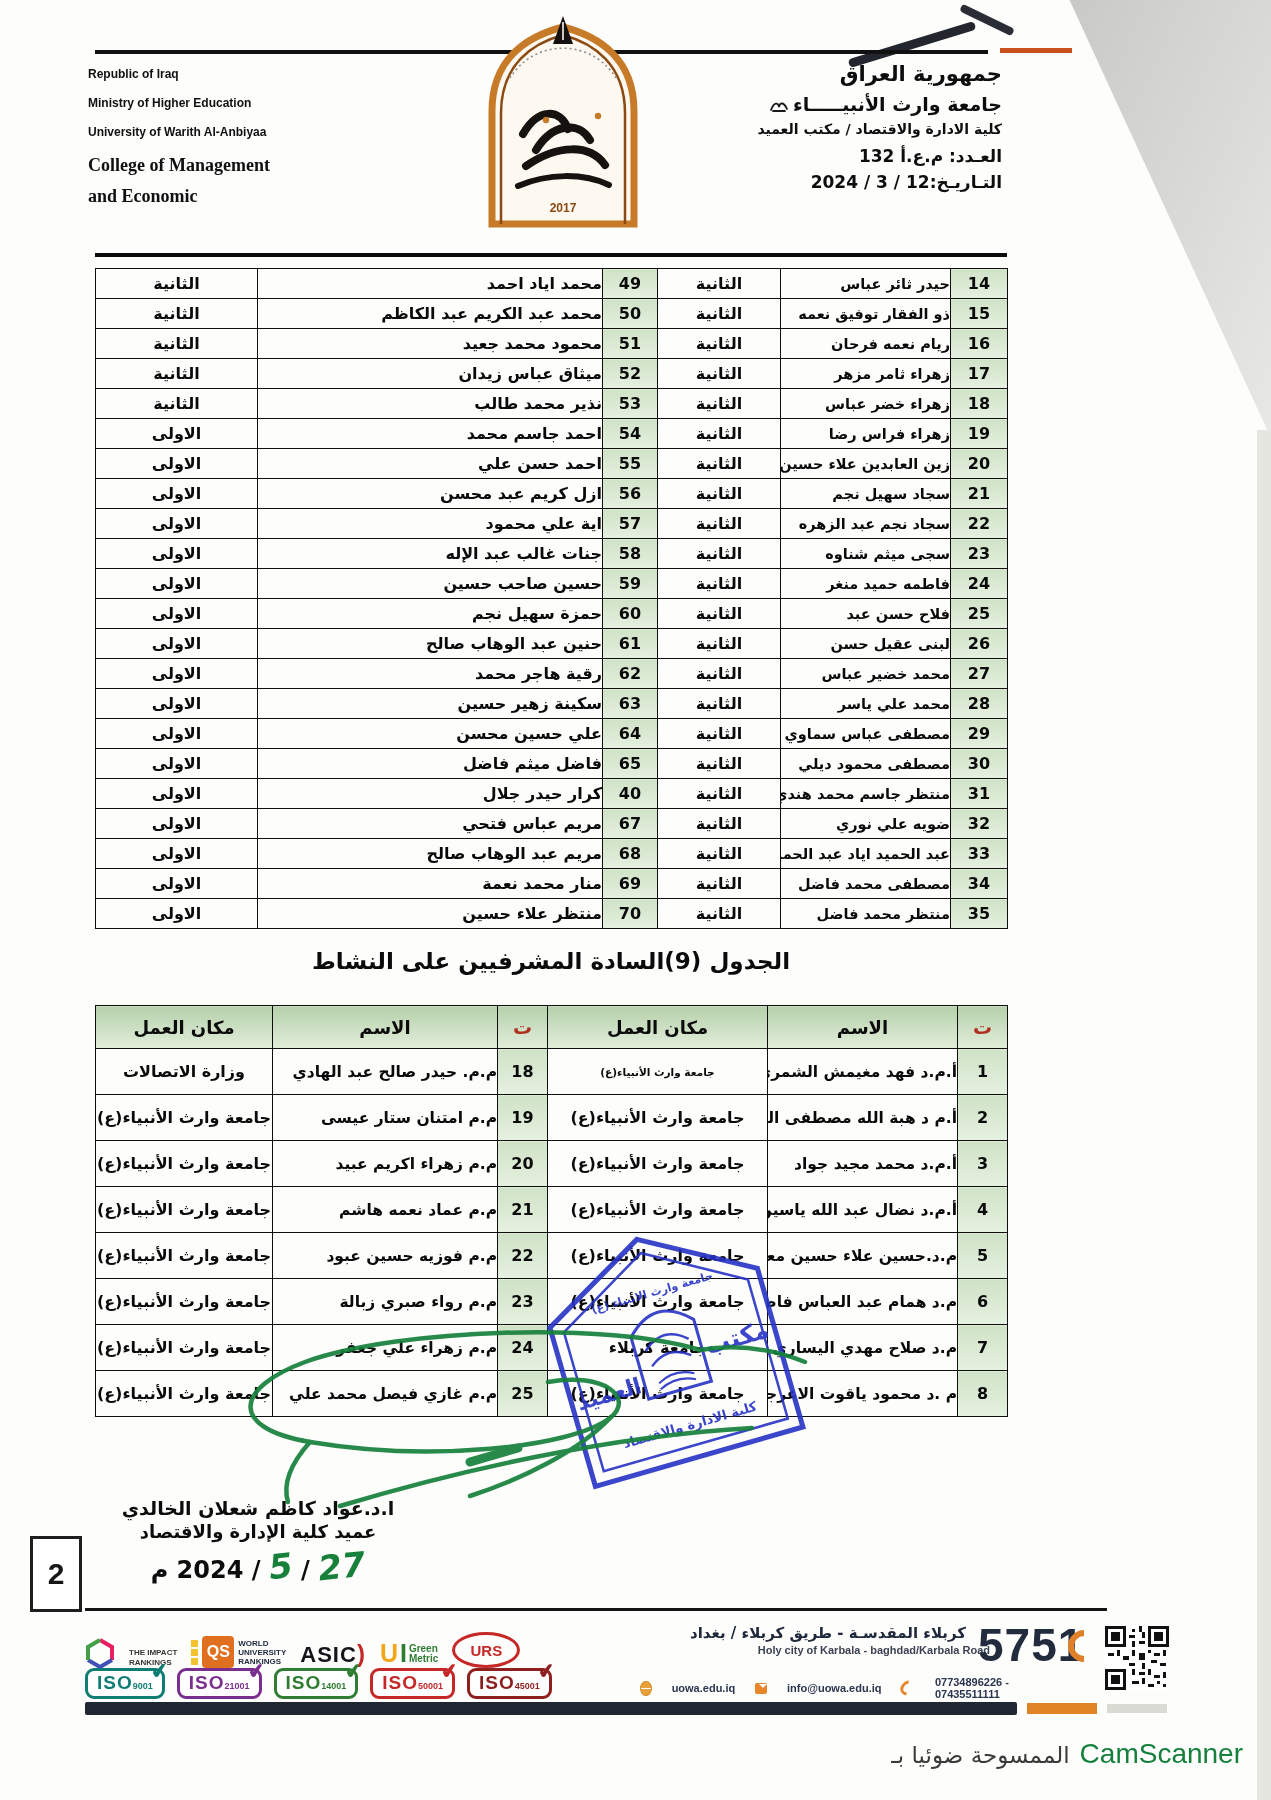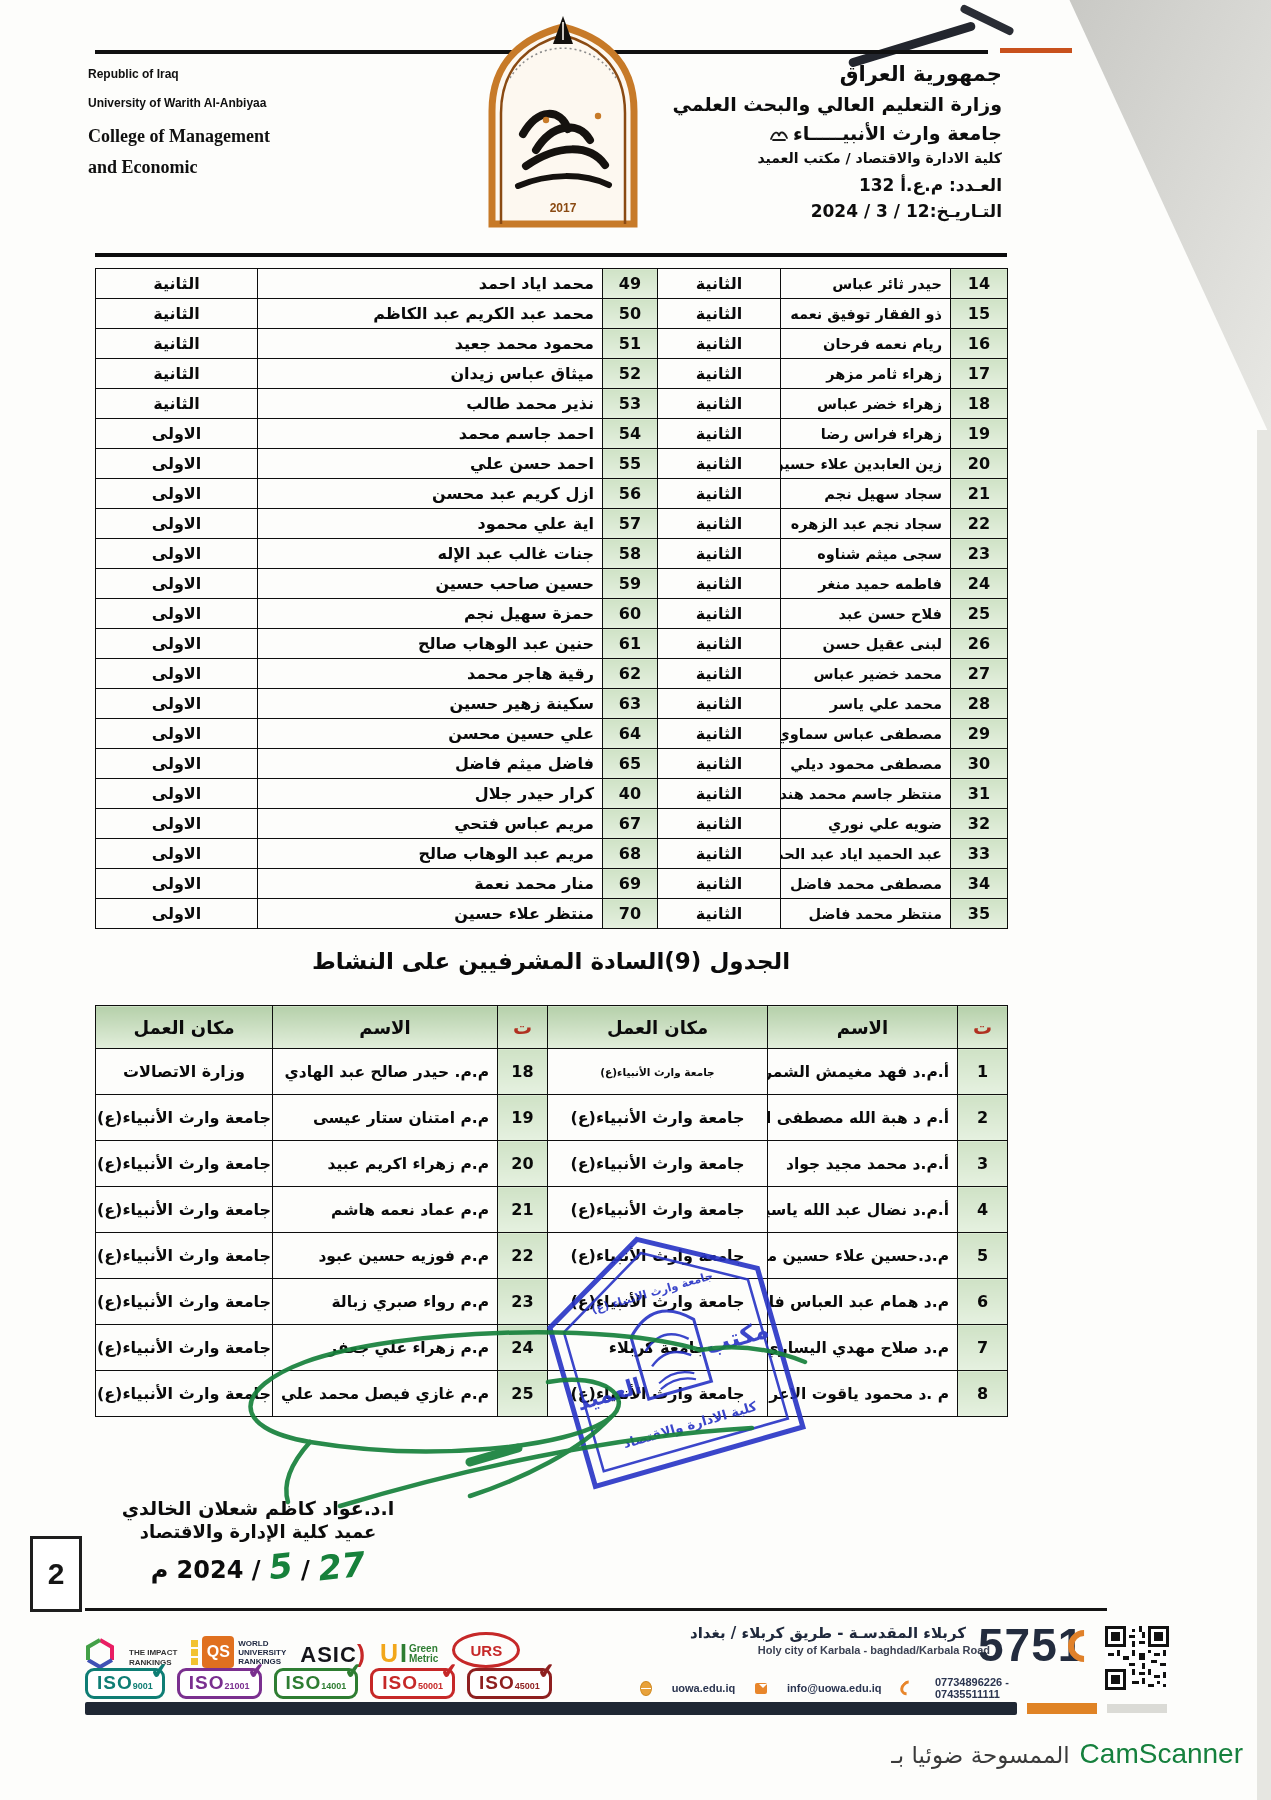--- a/index.html
+++ b/index.html
@@ -35,21 +35,21 @@
   .logo{left:478px;top:16px;width:170px;height:218px;}
 
   
   table{border-collapse:collapse;table-layout:fixed;direction:rtl;}
   td,th{border:1.7px solid #0e0e0e;padding:0;white-space:nowrap;overflow:hidden;vertical-align:middle;}
   .t1{left:95px;top:268px;width:912px;}
   .t1 td{height:29px;font-weight:700;font-size:16px;color:#0a0a0a;}
   .t1 .c1{width:57px;} .t1 .c2{width:170px;} .t1 .c3{width:123px;}
   .t1 .c4{width:55px;} .t1 .c5{width:345px;} .t1 .c6{width:162px;}
   .num{text-align:center;color:#9e3a12;font-size:17px;background:linear-gradient(180deg,#cfe2c6,#e6f1e0);}
-  .name{padding-right:8px;}
+  .name{padding-right:0;}
   .t1 .nr{font-size:14.5px;}
   .stage{text-align:center;}
 
   .title2{left:95px;top:948px;width:912px;text-align:center;font-size:23px;font-weight:700;color:#0b0b0b;direction:rtl;}
 
   .t2{left:95px;top:1005px;width:912px;}
   .t2 th{height:42px;font-size:18px;font-weight:700;color:#0b0b0b;background:linear-gradient(180deg,#b5d0aa,#e2eedb);text-align:center;}
   .t2 th.num-h{color:#b03020;font-size:19px;}
   .t2 td{height:45px;font-weight:700;font-size:16px;color:#0a0a0a;}
   .t2 .c1{width:50px;} .t2 .c2{width:190px;} .t2 .c3{width:220px;}
@@ -123,41 +123,41 @@
   <div class="abs fold-gray"></div>
   <div class="abs fold-line1"></div>
   <div class="abs fold-line2"></div>
   <div class="abs edge-right"></div>
 
   <div class="abs rule-top"></div>
   <div class="abs rule-top-orange"></div>
 
   <div class="abs hdr-en">
     <div class="l">Republic of Iraq</div>
+    <div class="l">Ministry of Higher Education</div>
     <div class="l">University of Warith Al-Anbiyaa</div>
     <div class="l2">College of Management</div>
     <div class="l2">and Economic</div>
   </div>
 
   <svg class="abs logo" viewBox="0 0 170 218">
     <path d="M14,208 L14,95 C14,42 50,20 85,11 C120,20 156,42 156,95 L156,208 Z" fill="#fdf8f0" stroke="#c77a28" stroke-width="7"></path>
     <path d="M23,208 L23,97 C23,48 55,27 85,19 C115,27 147,48 147,97 L147,208" fill="none" stroke="#8a4a12" stroke-width="2.5"></path>
     <path d="M32,62 A62,62 0 0 1 138,62" fill="none" stroke="#8d8d8d" stroke-width="1.6" stroke-dasharray="2,3"></path>
     <polygon points="85,0 95,28 75,28" fill="#14110e"></polygon>
     <line x1="85" y1="6" x2="85" y2="24" stroke="#fdf8f0" stroke-width="1.6"></line>
     <path d="M45,118 C60,92 82,92 90,113 M58,134 C74,108 100,104 112,124 M48,150 C80,128 112,128 127,149" fill="none" stroke="#15120f" stroke-width="8" stroke-linecap="round"></path>
     <path d="M40,170 C70,157 106,157 131,169" fill="none" stroke="#15120f" stroke-width="6" stroke-linecap="round"></path>
     <circle cx="68" cy="104" r="3.2" fill="#c77a28"></circle>
       <circle cx="120" cy="100" r="3.2" fill="#c77a28"></circle>
     <text x="85" y="196" text-anchor="middle" font-size="12" font-weight="bold" fill="#8a4a12" font-family="Liberation Sans, sans-serif">2017</text>
   </svg>
 
   <div class="abs hdr-ar">
     <div class="a1">جمهورية العراق</div>
-    <div class="a2">وزارة التعليم العالي والبحث العلمي</div>
     <div class="a3"><span>جامعة وارث الأنبيـــــاء</span><svg class="uni-mark" width="20" height="14" viewBox="0 0 20 14">
           <path d="M2,11 C5,3 9,3 10,8 C11,3 15,3 18,10 M4,12 L16,12" stroke="#1a1a1a" stroke-width="1.8" fill="none" stroke-linecap="round"></path>
         </svg></div>
     <div class="a4">كلية الادارة والاقتصاد / مكتب العميد</div>
     <div class="a5">العـدد: م.ع.أ 132</div>
     <div class="a6">التـاريـخ:12 / 3 / 2024</div>
   </div>
 
   <div class="abs rule-mid"></div>
 

